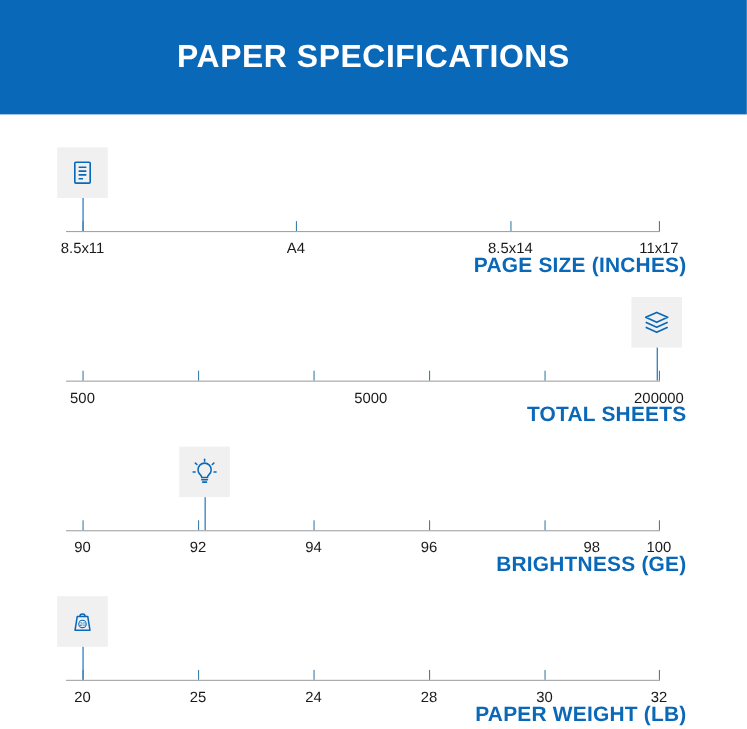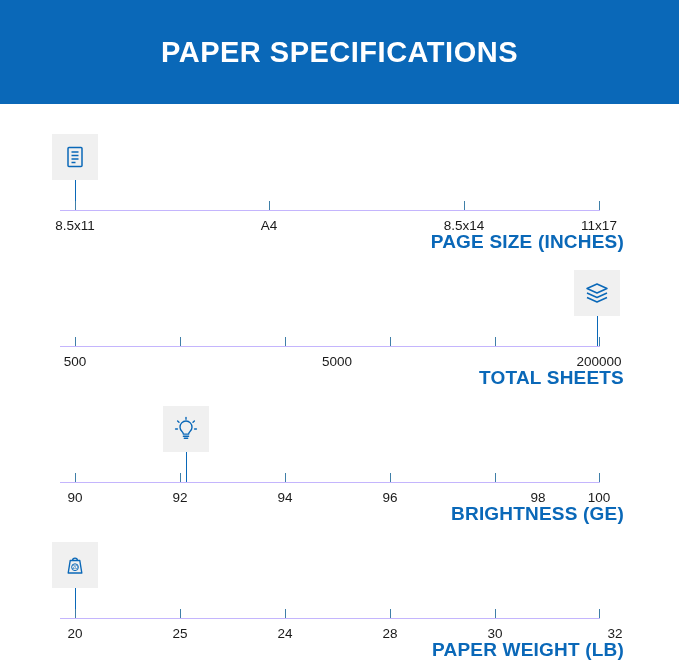--- a/index.html
+++ b/index.html
@@ -64,21 +64,21 @@
     width: 1px;
     background: #0a68b8;
   }
 
   
   .axis {
     position: absolute;
     left: 60px;
     width: 540px;
     height: 1px;
-    background: #c4b5fd;
+    background: #a3a3a3;
   }
   .tick {
     position: absolute;
     width: 1px;
     height: 9px;
     background: #3f7fa8;
     top: -9px;
   }
   .tick-label {
     position: absolute;
@@ -222,19 +222,19 @@
       <div class="tick" style="left:225px;"></div>
       <div class="tick" style="left:330px;"></div>
       <div class="tick" style="left:435px;"></div>
       <div class="tick" style="left:539px;"></div>
 
       <div class="tick-label" style="left:15px;">20</div>
       <div class="tick-label" style="left:120px;">25</div>
       <div class="tick-label" style="left:225px;">24</div>
       <div class="tick-label" style="left:330px;">28</div>
       <div class="tick-label" style="left:435px;">30</div>
-      <div class="tick-label" style="left:555px;">32</div>
+      <div class="tick-label" style="left:539px;">32</div>
     </div>
 
     <div class="axis-caption" style="top:127px;">PAPER WEIGHT (LB)</div>
   </div>
 
 </div>
 
 </body></html>

